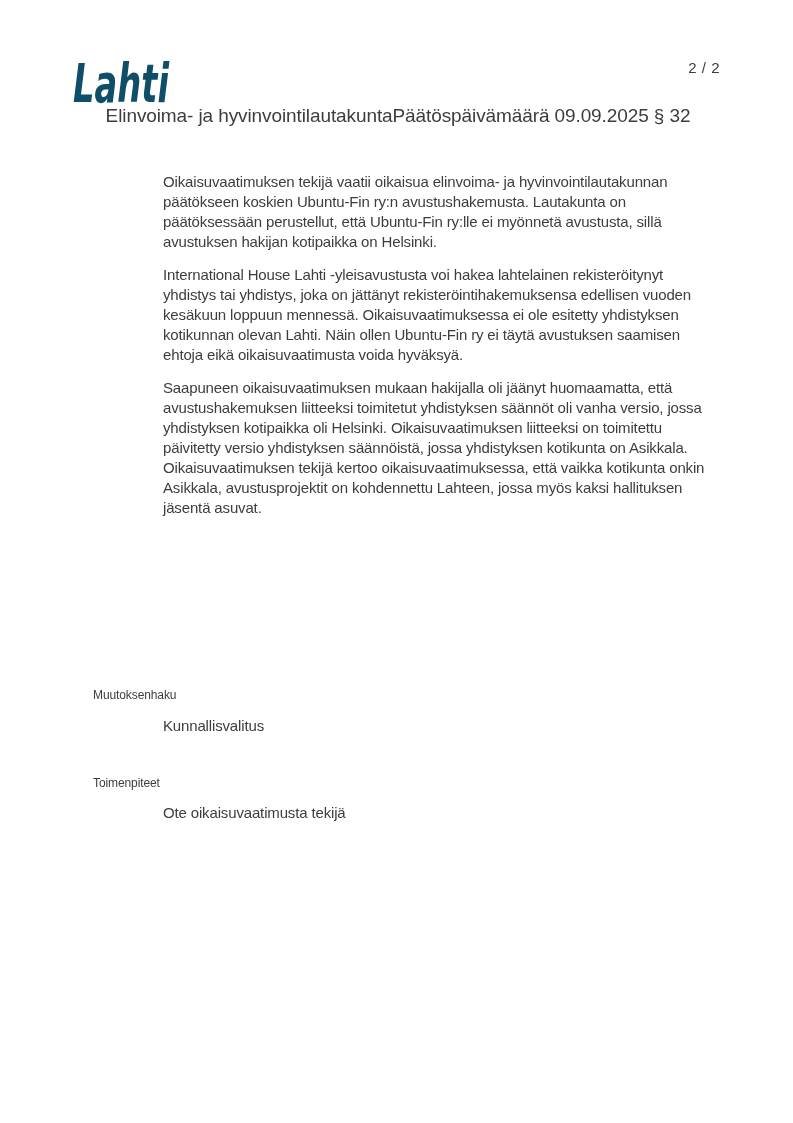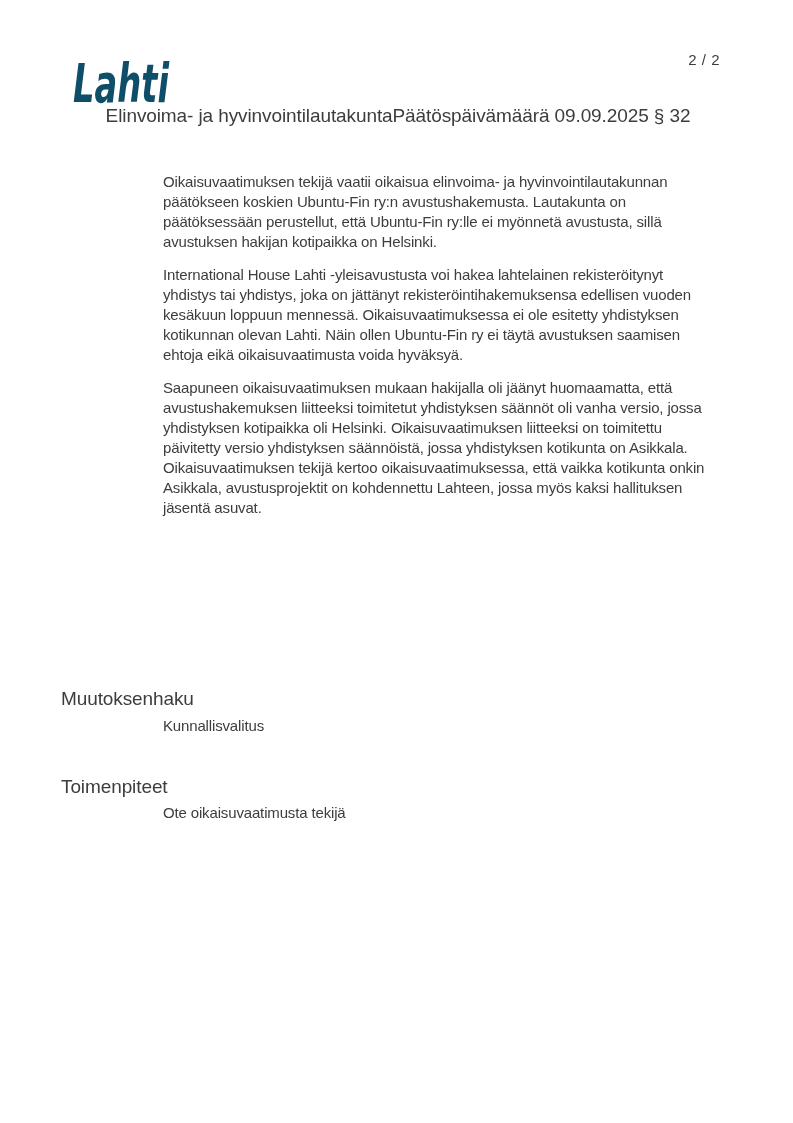--- a/index.html
+++ b/index.html
@@ -19,21 +19,21 @@
   .logo {
     position: absolute;
     left: 73px;
     top: 52px;
     width: 110px;
     height: 62px;
     font-style: italic;
   }
   .page-number {
     position: absolute;
-    top: 51px;
+    top: 59px;
     right: 73px;
     font-size: 15px;
     letter-spacing: 0.5px;
   }
   .header-row {
     position: absolute;
     left: 77px;
     right: 74px;
     top: 105px;
     display: flex;
@@ -48,22 +48,22 @@
     font-size: 15px;
     line-height: 20px;
     letter-spacing: -0.15px;
   }
   .paragraph {
     margin: 0 0 13px 0;
     white-space: pre-line;
   }
   .section-label {
     position: absolute;
-    left: 61px;
-    font-size: 19px;
+    left: 93px;
+    font-size: 12px;
     letter-spacing: -0.1px;
   }
   .section-content {
     position: absolute;
     left: 163px;
     font-size: 15px;
     letter-spacing: -0.15px;
   }
   .label-muutoksenhaku   { top: 688px; }
   .content-muutoksenhaku { top: 717px; }

